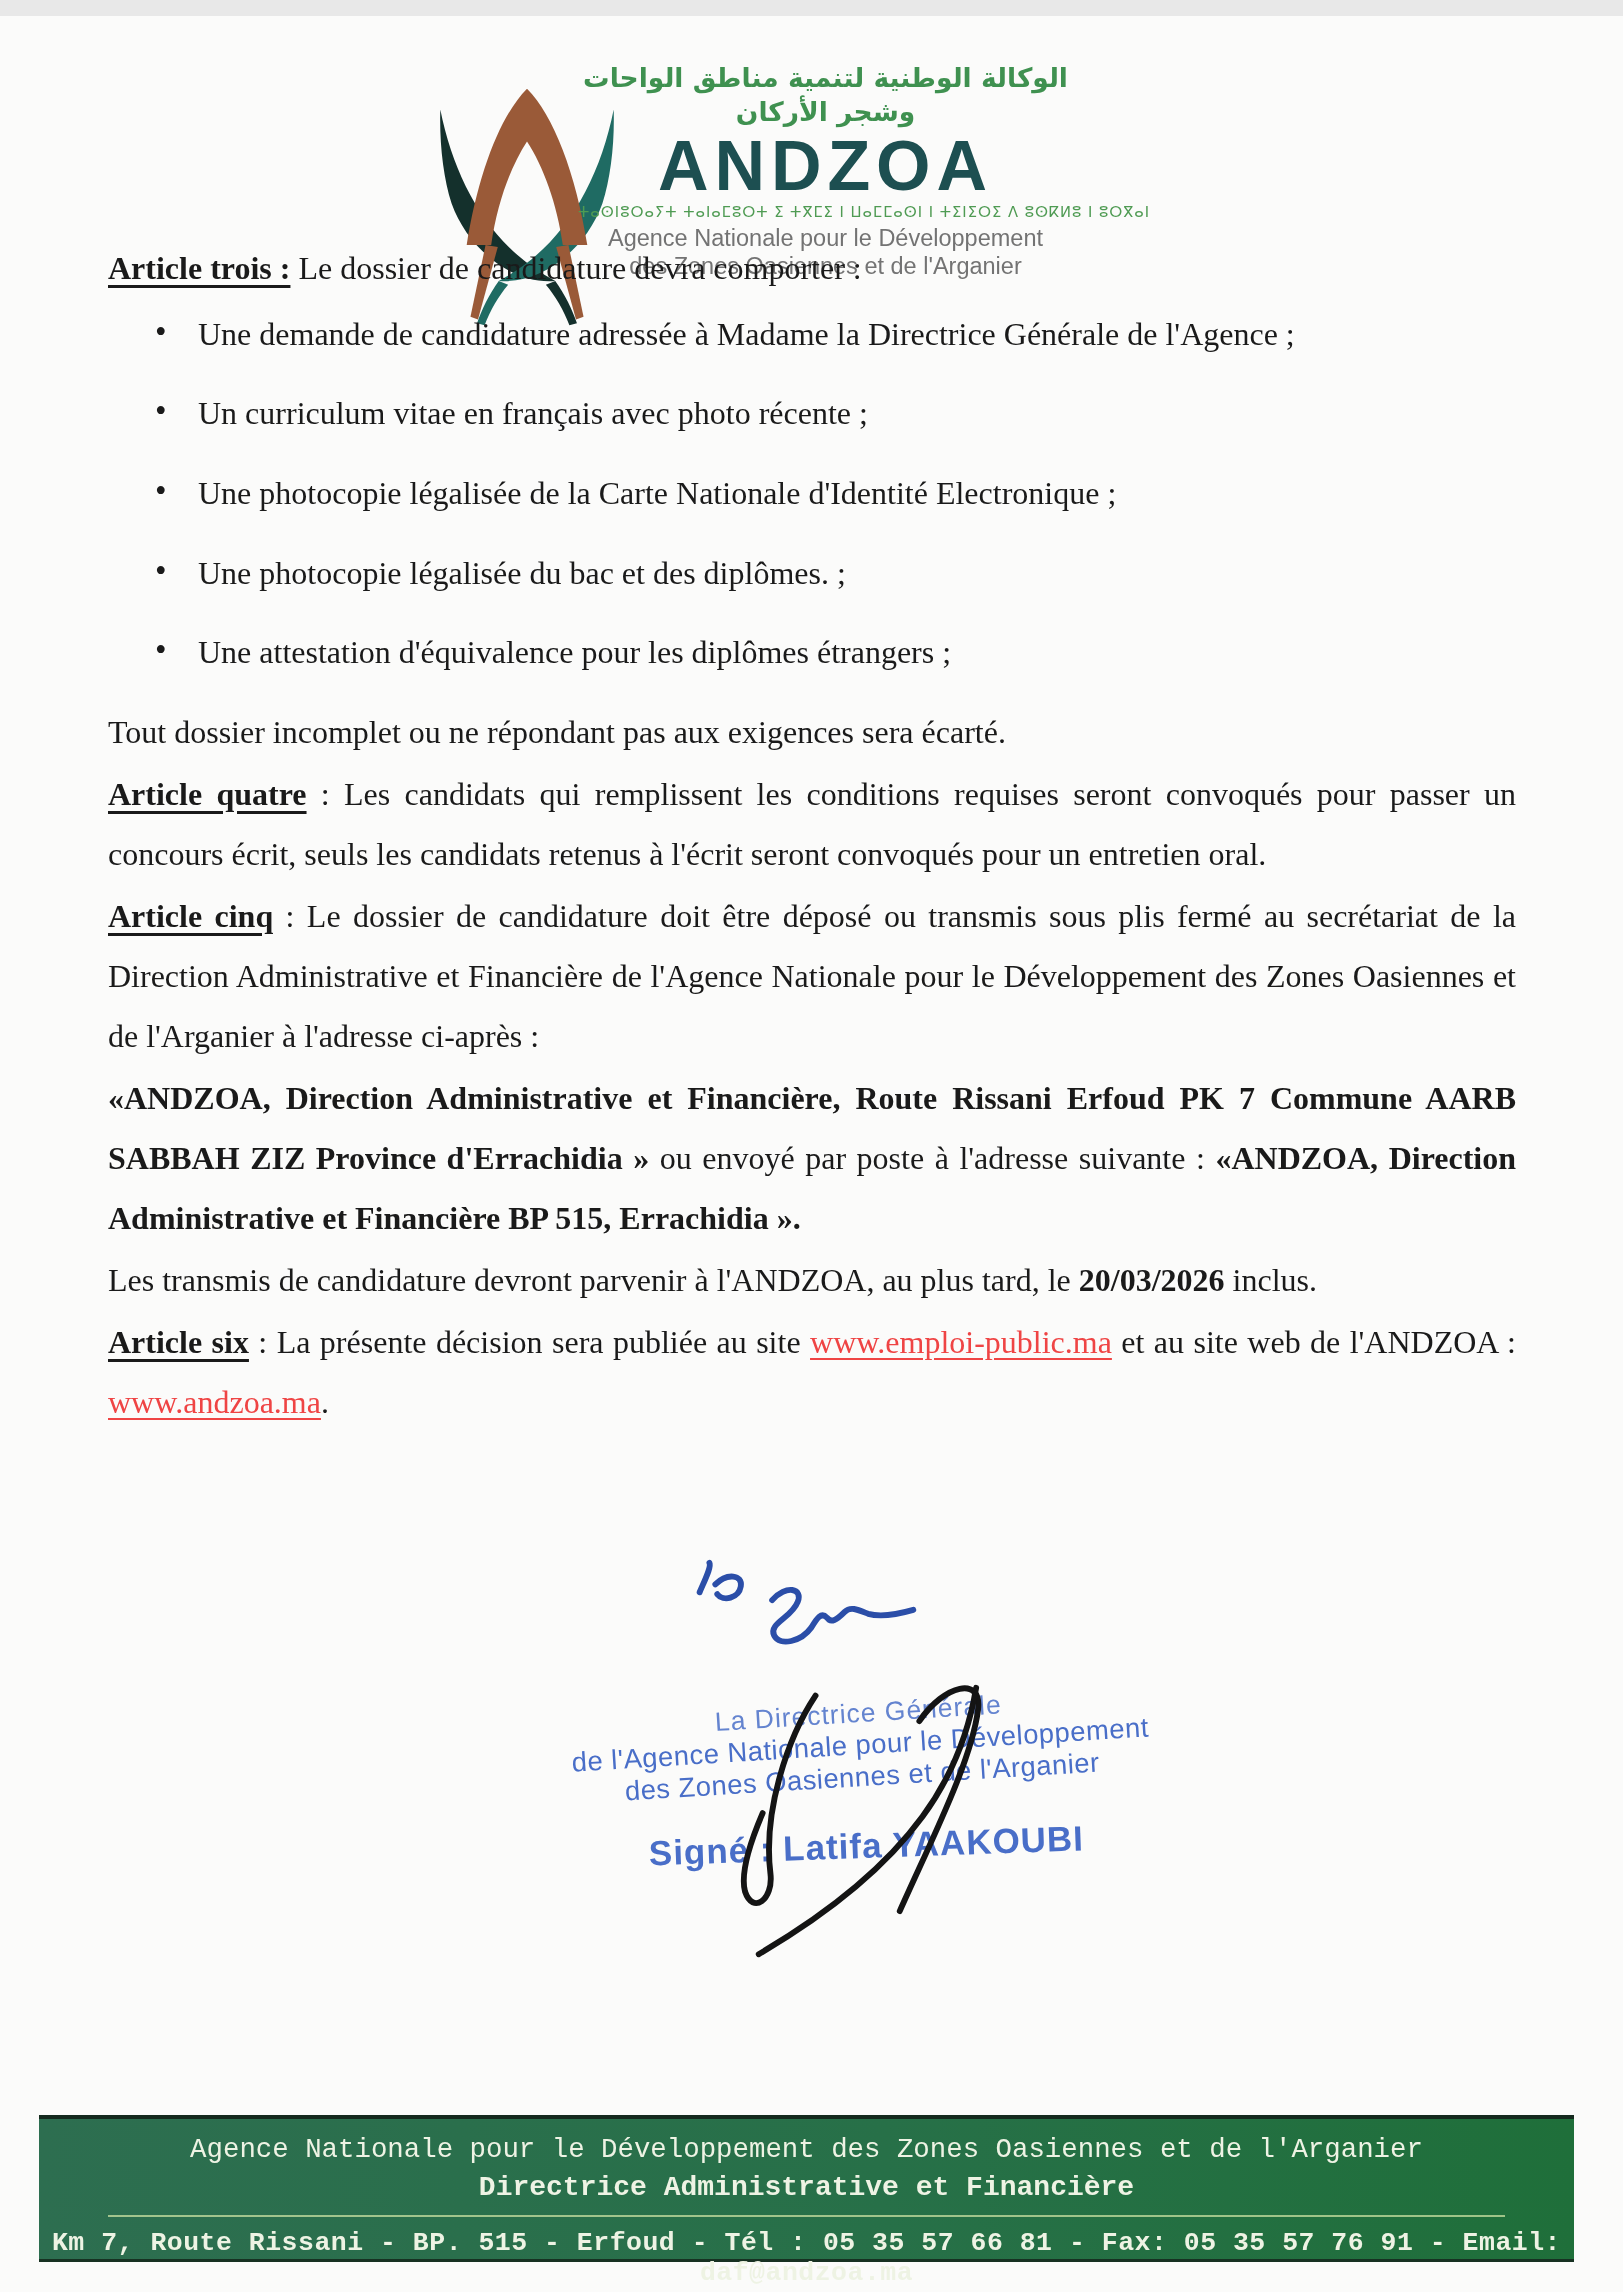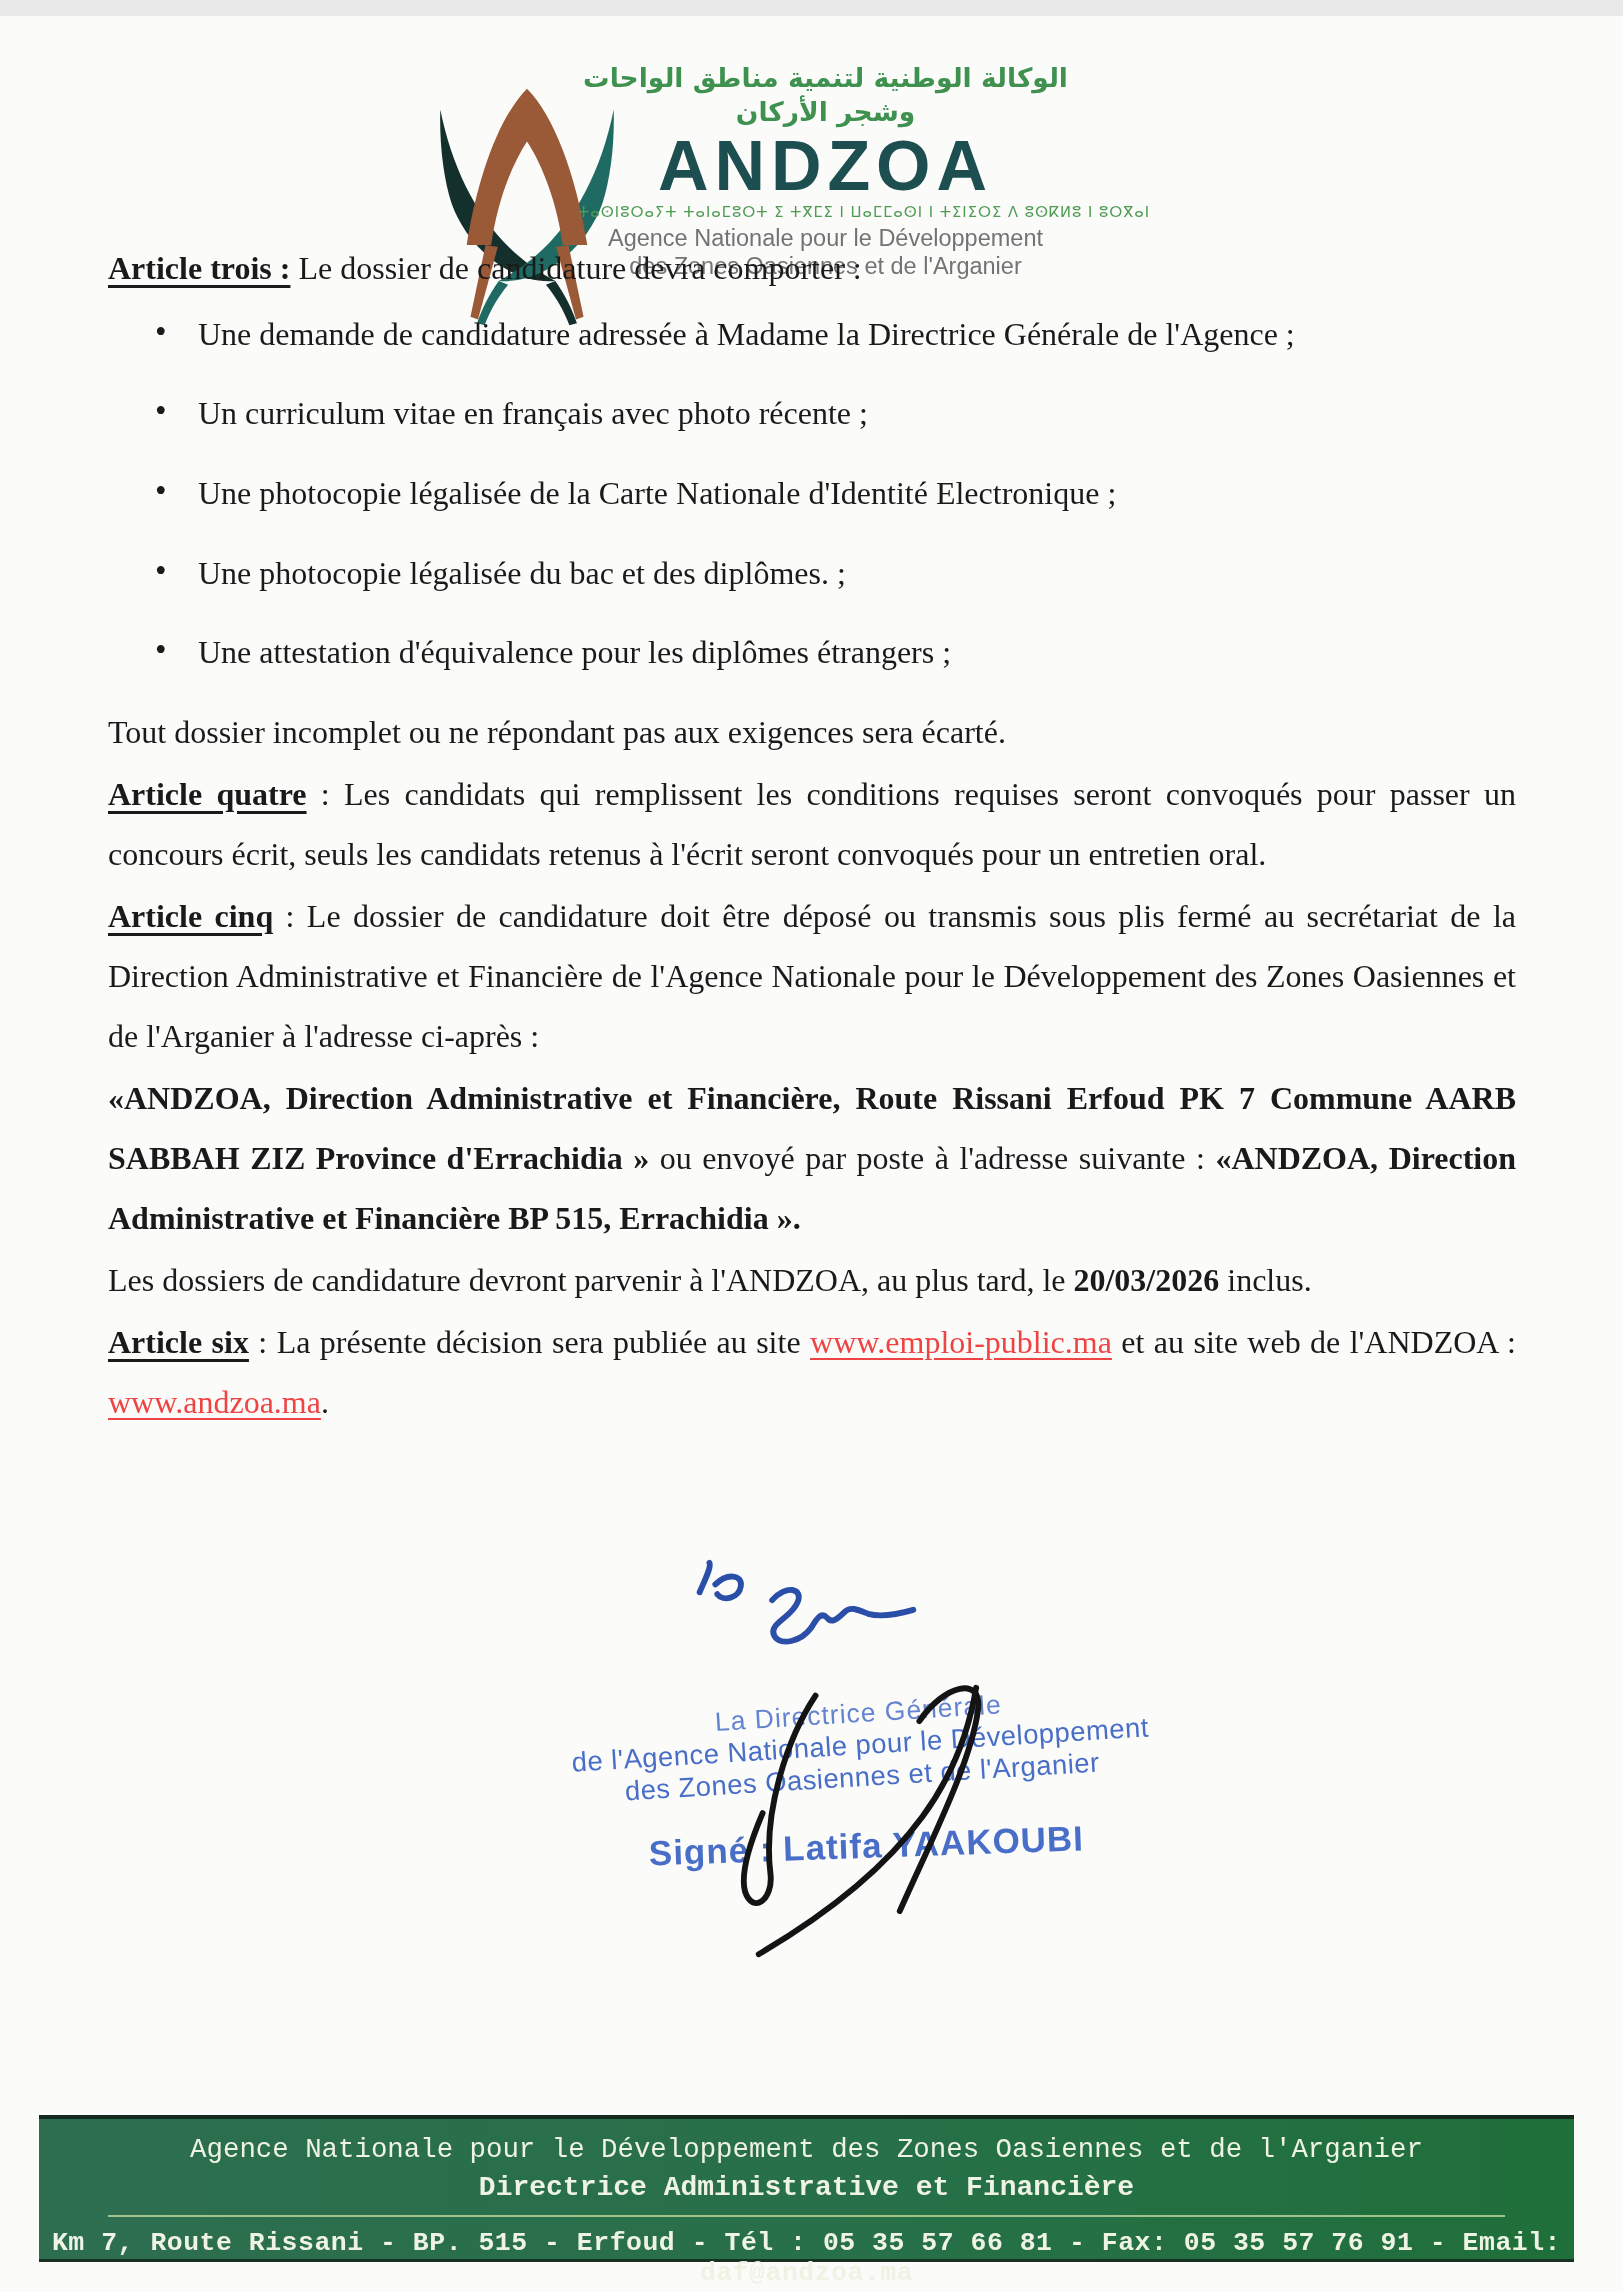--- a/index.html
+++ b/index.html
@@ -122,21 +122,21 @@
     </ul>
 
     <p>Tout dossier incomplet ou ne répondant pas aux exigences sera écarté.</p>
 
     <p><span class="article-label">Article quatre</span><span> : Les candidats qui remplissent les conditions requises seront convoqués pour passer un concours écrit, seuls les candidats retenus à l'écrit seront convoqués pour un entretien oral.</span></p>
 
     <p><span class="article-label">Article cinq</span><span> : Le dossier de candidature doit être déposé ou transmis sous plis fermé au secrétariat de la Direction Administrative et Financière de l'Agence Nationale pour le Développement des Zones Oasiennes et de l'Arganier à l'adresse ci-après :</span></p>
 
     <p><span class="bold">«ANDZOA, Direction Administrative et Financière, Route Rissani Erfoud PK 7 Commune AARB SABBAH ZIZ Province d'Errachidia »</span><span> ou envoyé par poste à l'adresse suivante : </span><span class="bold">«ANDZOA, Direction Administrative et Financière BP 515, Errachidia ».</span></p>
 
-    <p><span>Les dossiers de candidature devront parvenir à l'ANDZOA, au plus tard, le </span><span class="bold">20/03/2026</span><span> inclus.</span></p>
+    <p><span>Les transmis de candidature devront parvenir à l'ANDZOA, au plus tard, le </span><span class="bold">20/03/2026</span><span> inclus.</span></p>
 
     <p><span class="article-label">Article six</span><span> : La présente décision sera publiée au site </span><span class="doc-link">www.emploi-public.ma</span><span> et au site web de l'ANDZOA : </span><span class="doc-link">www.andzoa.ma</span><span>.</span></p>
 
   </div>
 
   <svg class="paraphe" viewBox="0 0 270 100" xmlns="http://www.w3.org/2000/svg">
     <g fill="none" stroke="#2b4ea8" stroke-width="6" stroke-linecap="round">
       <path d="M28,38 C34,24 40,12 38,8"></path>
       <path d="M44,30 C56,18 72,20 70,32 C68,44 52,48 46,40"></path>
       <path d="M102,46 C116,30 134,34 128,48 C122,64 98,70 104,82 C110,94 132,88 142,74 C148,64 152,58 158,64 C162,70 168,66 176,58 C182,52 190,56 200,60 C214,64 232,60 246,56"></path>

